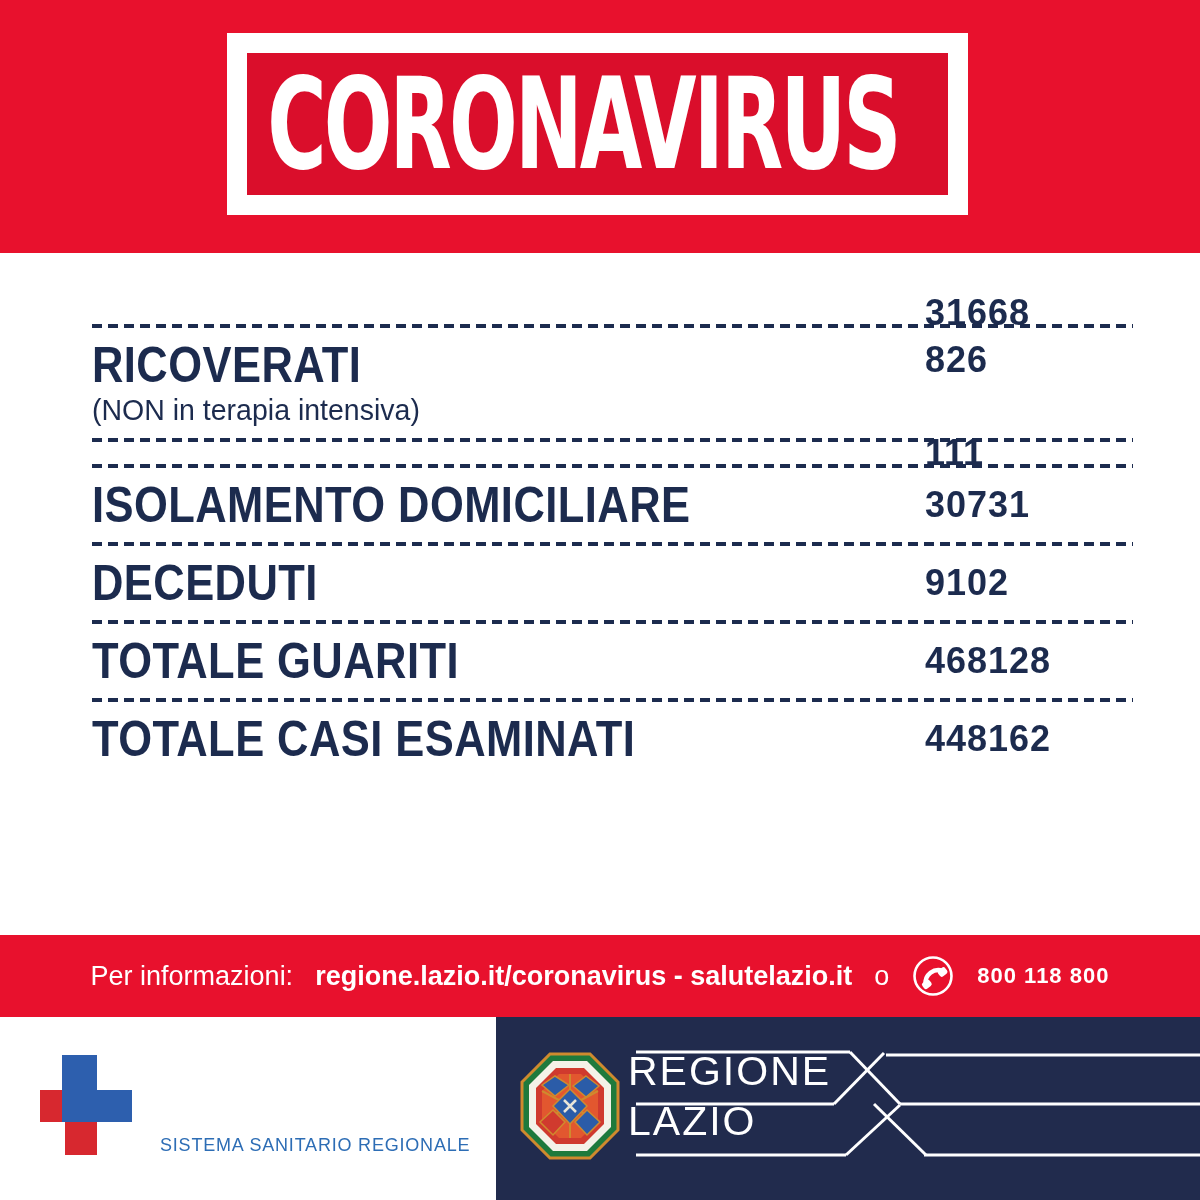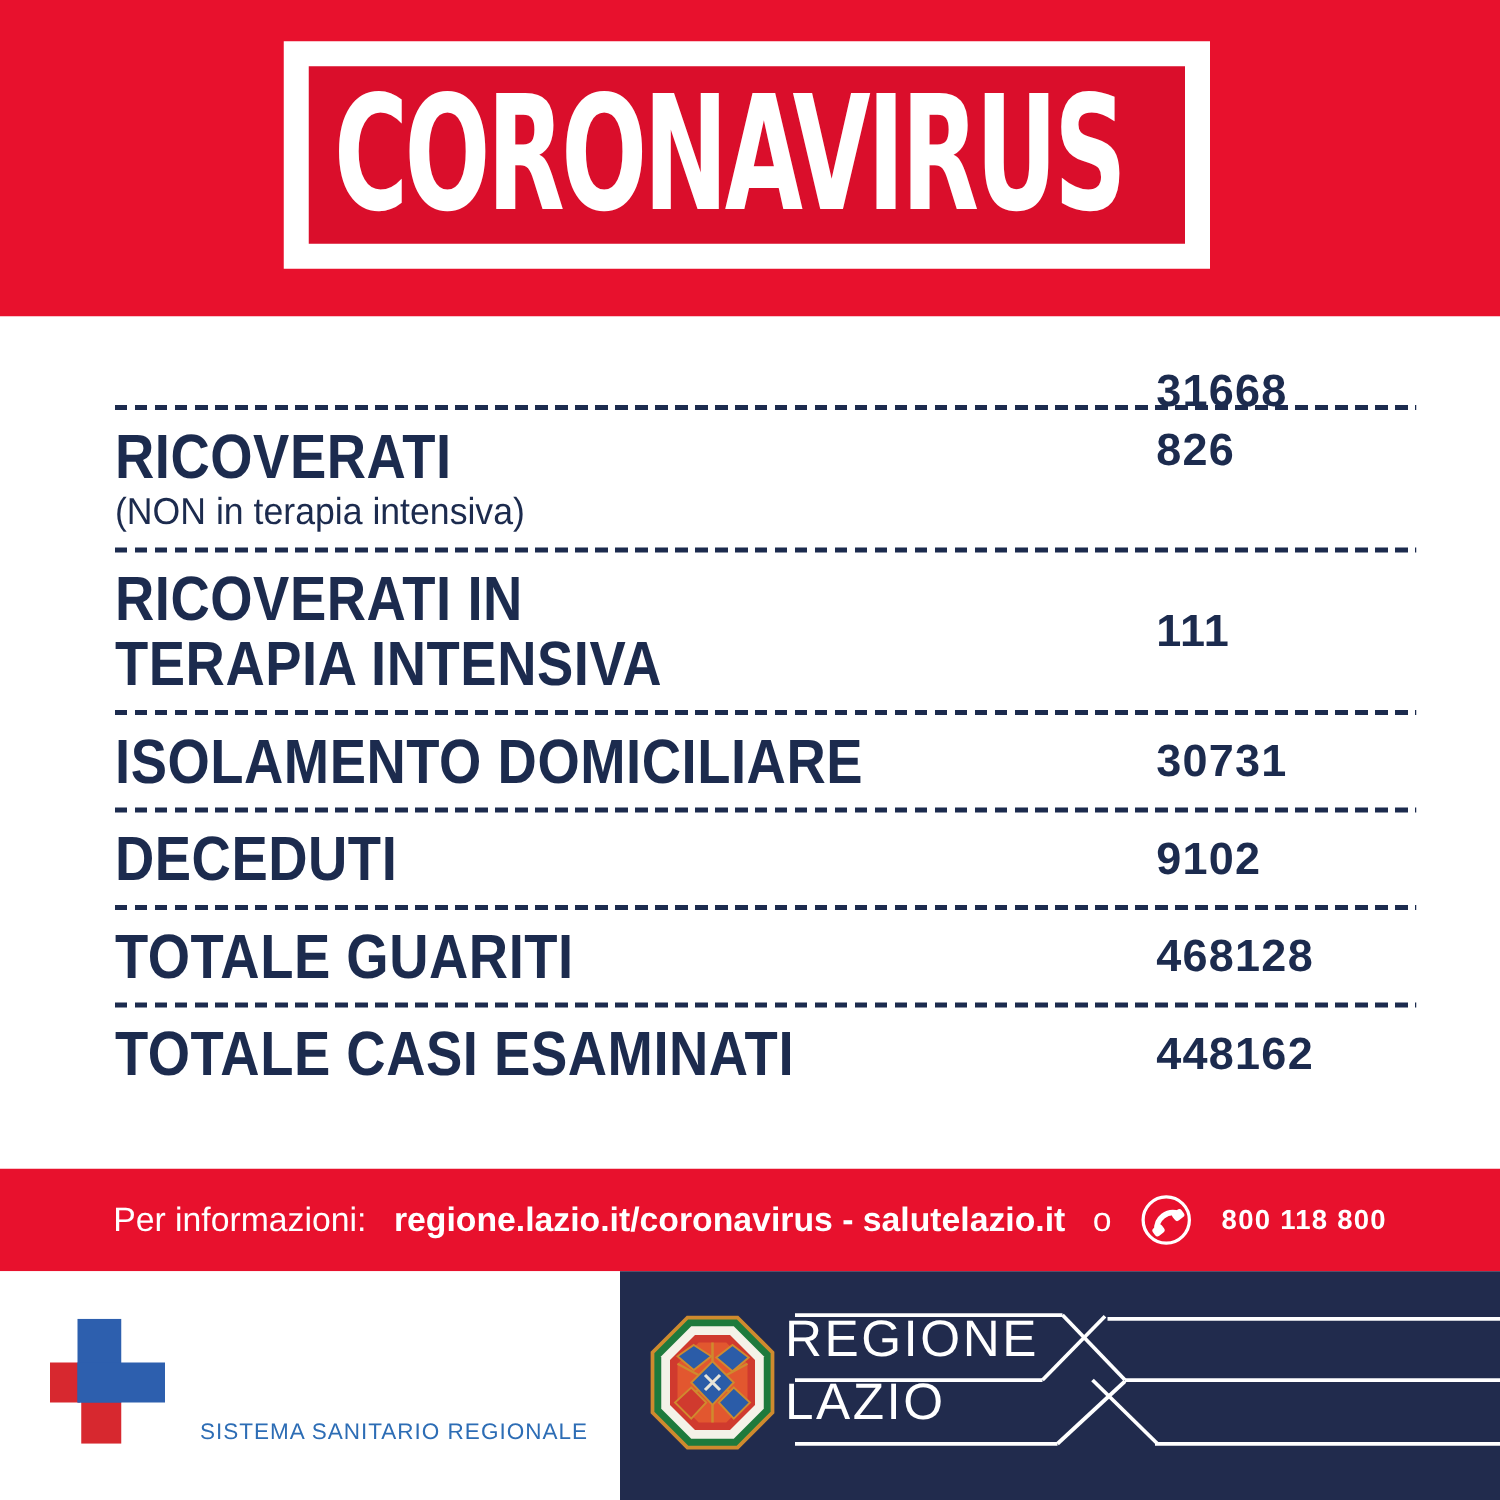--- a/index.html
+++ b/index.html
@@ -77,24 +77,20 @@
       <div class="dash"></div>
       <div class="stat-row has-sub">
         <div class="labels">
           <div class="stat-label">RICOVERATI</div>
           <div class="stat-sublabel">(NON in terapia intensiva)</div>
         </div>
         <div class="stat-value">826</div>
       </div>
       <div class="dash"></div>
       <div class="stat-row two-line">
-        <div class="labels">
-          <div class="stat-label">RICOVERATI IN</div>
-          <div class="stat-label">TERAPIA INTENSIVA</div>
-        </div>
         <div class="stat-value">111</div>
       </div>
       <div class="dash"></div>
       <div class="stat-row">
         <div class="labels">
           <div class="stat-label">ISOLAMENTO DOMICILIARE</div>
         </div>
         <div class="stat-value">30731</div>
       </div>
       <div class="dash"></div>

